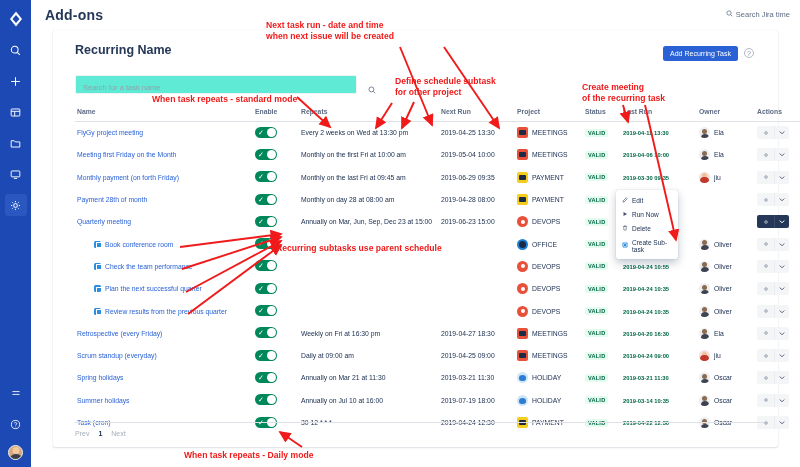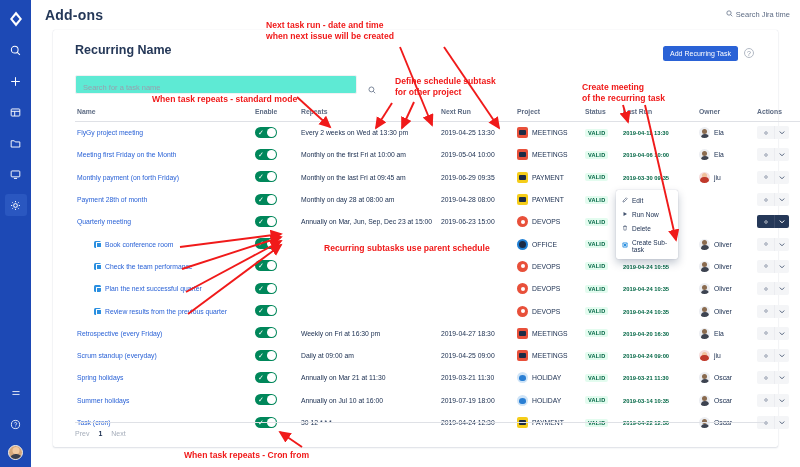--- a/index.html
+++ b/index.html
@@ -892,17 +892,17 @@
   </svg>
 
   <div id="annos">
       <div class="anno" style="left: 266px; top: 20px;">Next task run - date and time
 when next issue will be created</div>
       <div class="anno" style="left: 152px; top: 94px;">When task repeats - standard mode</div>
       <div class="anno" style="left: 395px; top: 76px;">Define schedule subtask
 for other project</div>
       <div class="anno" style="left: 582px; top: 82px;">Create meeting
 of the recurring task</div>
-      <div class="anno" style="left: 276px; top: 243px; margin-left: 48px;">Recurring subtasks use parent schedule</div>
-      <div class="anno" style="left: 184px; top: 450px;">When task repeats - Cron from</div>
+      <div class="anno" style="left: 276px; top: 243px;">Recurring subtasks use parent schedule</div>
+      <div class="anno" style="left: 184px; top: 450px;">When task repeats - Daily mode</div>
     </div>
 
 </div>
 
 </body></html>

